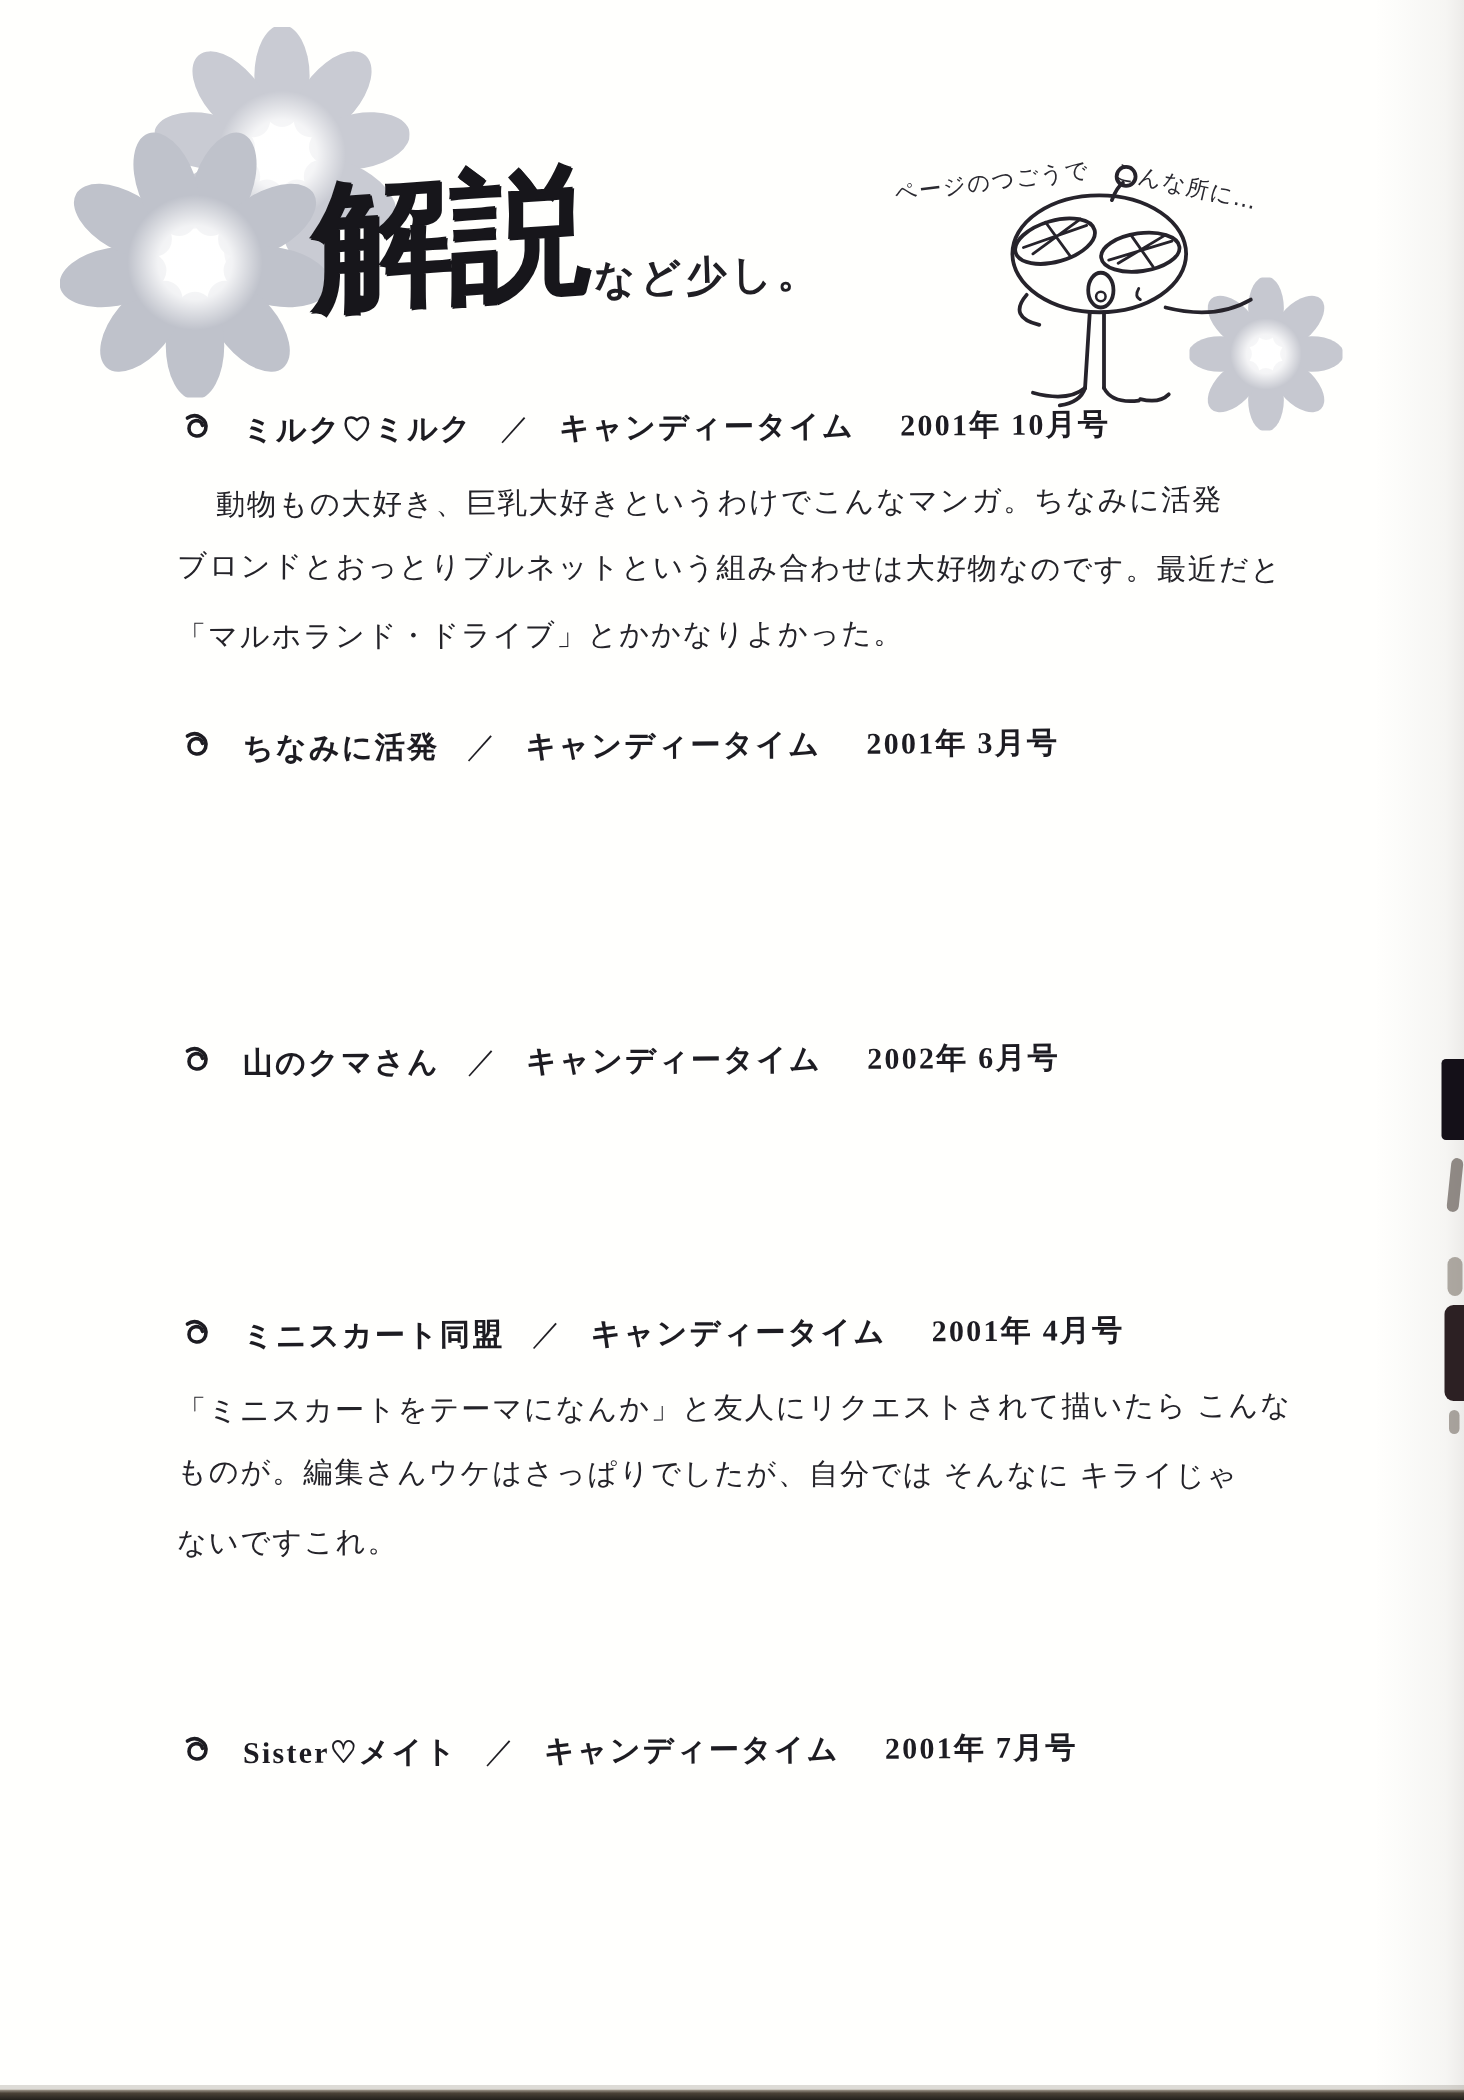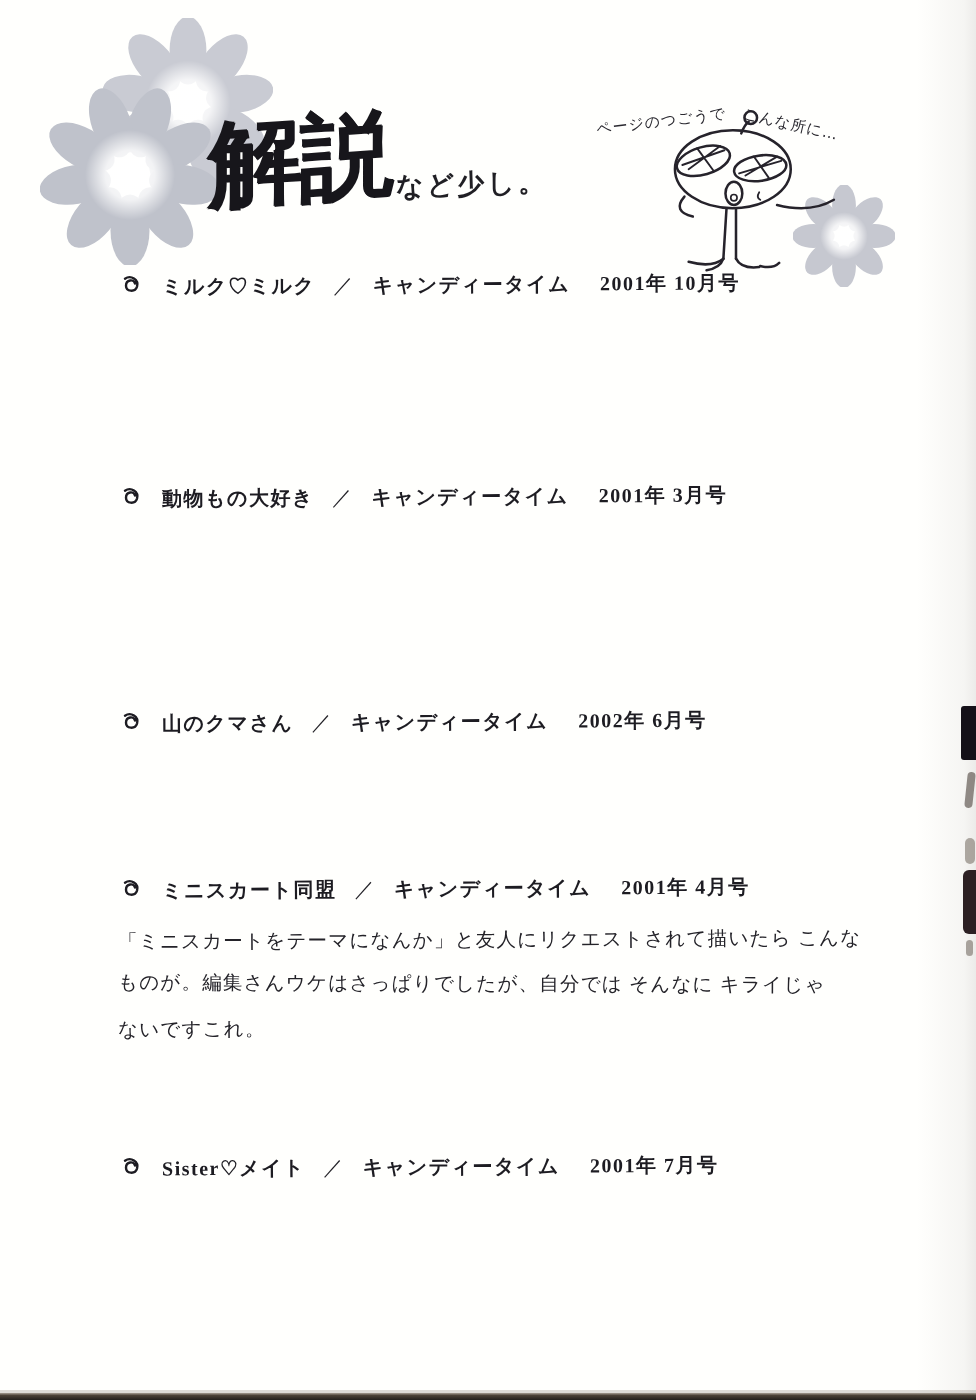--- a/index.html
+++ b/index.html
@@ -42,21 +42,21 @@
   .doodle-caption{
     position:absolute;font-size:15px;letter-spacing:1px;color:#2a2930;
     white-space:nowrap;font-weight:500;
   }
   .cap-left{left:596px;top:112px;transform:rotate(-7deg);}
   .cap-right{left:742px;top:115px;transform:rotate(13deg);}
   
   .section{position:absolute;left:118px;width:780px;font-family:Liberation Serif, serif;}
   .sec-1{top:270px;}
   .sec-2{top:482px;}
-  .sec-3{top:707px;text-align:right;}
+  .sec-3{top:692px;text-align:right;}
   .sec-4{top:874px;}
   .sec-5{top:1152px;}
   .sec-title{
     display:flex;align-items:center;
     font-size:20px;font-weight:600;letter-spacing:1.5px;
     white-space:nowrap;color:#1d1c22;
     transform:rotate(-0.4deg);
   }
   .sec-title .bullet{width:28px;height:28px;margin-right:16px;flex:0 0 auto;}
   .sec-title .t-sep{margin:0 18px;font-weight:400;}
@@ -189,28 +189,33 @@
   <div class="section sec-1">
     <div class="sec-title">
       <svg class="bullet" viewBox="0 0 28 28" fill="none" stroke="#1d1c22" stroke-width="2.4" stroke-linecap="round">
           <path d="M17 11 c-1 -5 -9 -4 -9 2 c0 6 9 7 11 1 c2 -7 -6 -12 -12 -8"></path>
         </svg>
       <span>ミルク♡ミルク</span>
       <span class="t-sep">／</span>
       <span>キャンディータイム</span>
       <span class="t-issue">2001年 10月号</span>
     </div>
+    <div class="sec-body">
+      <div class="line indent">動物もの大好き、巨乳大好きというわけでこんなマンガ。ちなみに活発</div>
+      <div class="line">ブロンドとおっとりブルネットという組み合わせは大好物なのです。最近だと</div>
+      <div class="line">「マルホランド・ドライブ」とかかなりよかった。</div>
+    </div>
   </div>
 
   <div class="section sec-2">
     <div class="sec-title">
       <svg class="bullet" viewBox="0 0 28 28" fill="none" stroke="#1d1c22" stroke-width="2.4" stroke-linecap="round">
           <path d="M17 11 c-1 -5 -9 -4 -9 2 c0 6 9 7 11 1 c2 -7 -6 -12 -12 -8"></path>
         </svg>
-      <span>動物もの大好き</span>
+      <span>ちなみに活発</span>
       <span class="t-sep">／</span>
       <span>キャンディータイム</span>
       <span class="t-issue">2001年 3月号</span>
     </div>
   </div>
 
   <div class="section sec-3">
     <div class="sec-title">
       <svg class="bullet" viewBox="0 0 28 28" fill="none" stroke="#1d1c22" stroke-width="2.4" stroke-linecap="round">
           <path d="M17 11 c-1 -5 -9 -4 -9 2 c0 6 9 7 11 1 c2 -7 -6 -12 -12 -8"></path>

